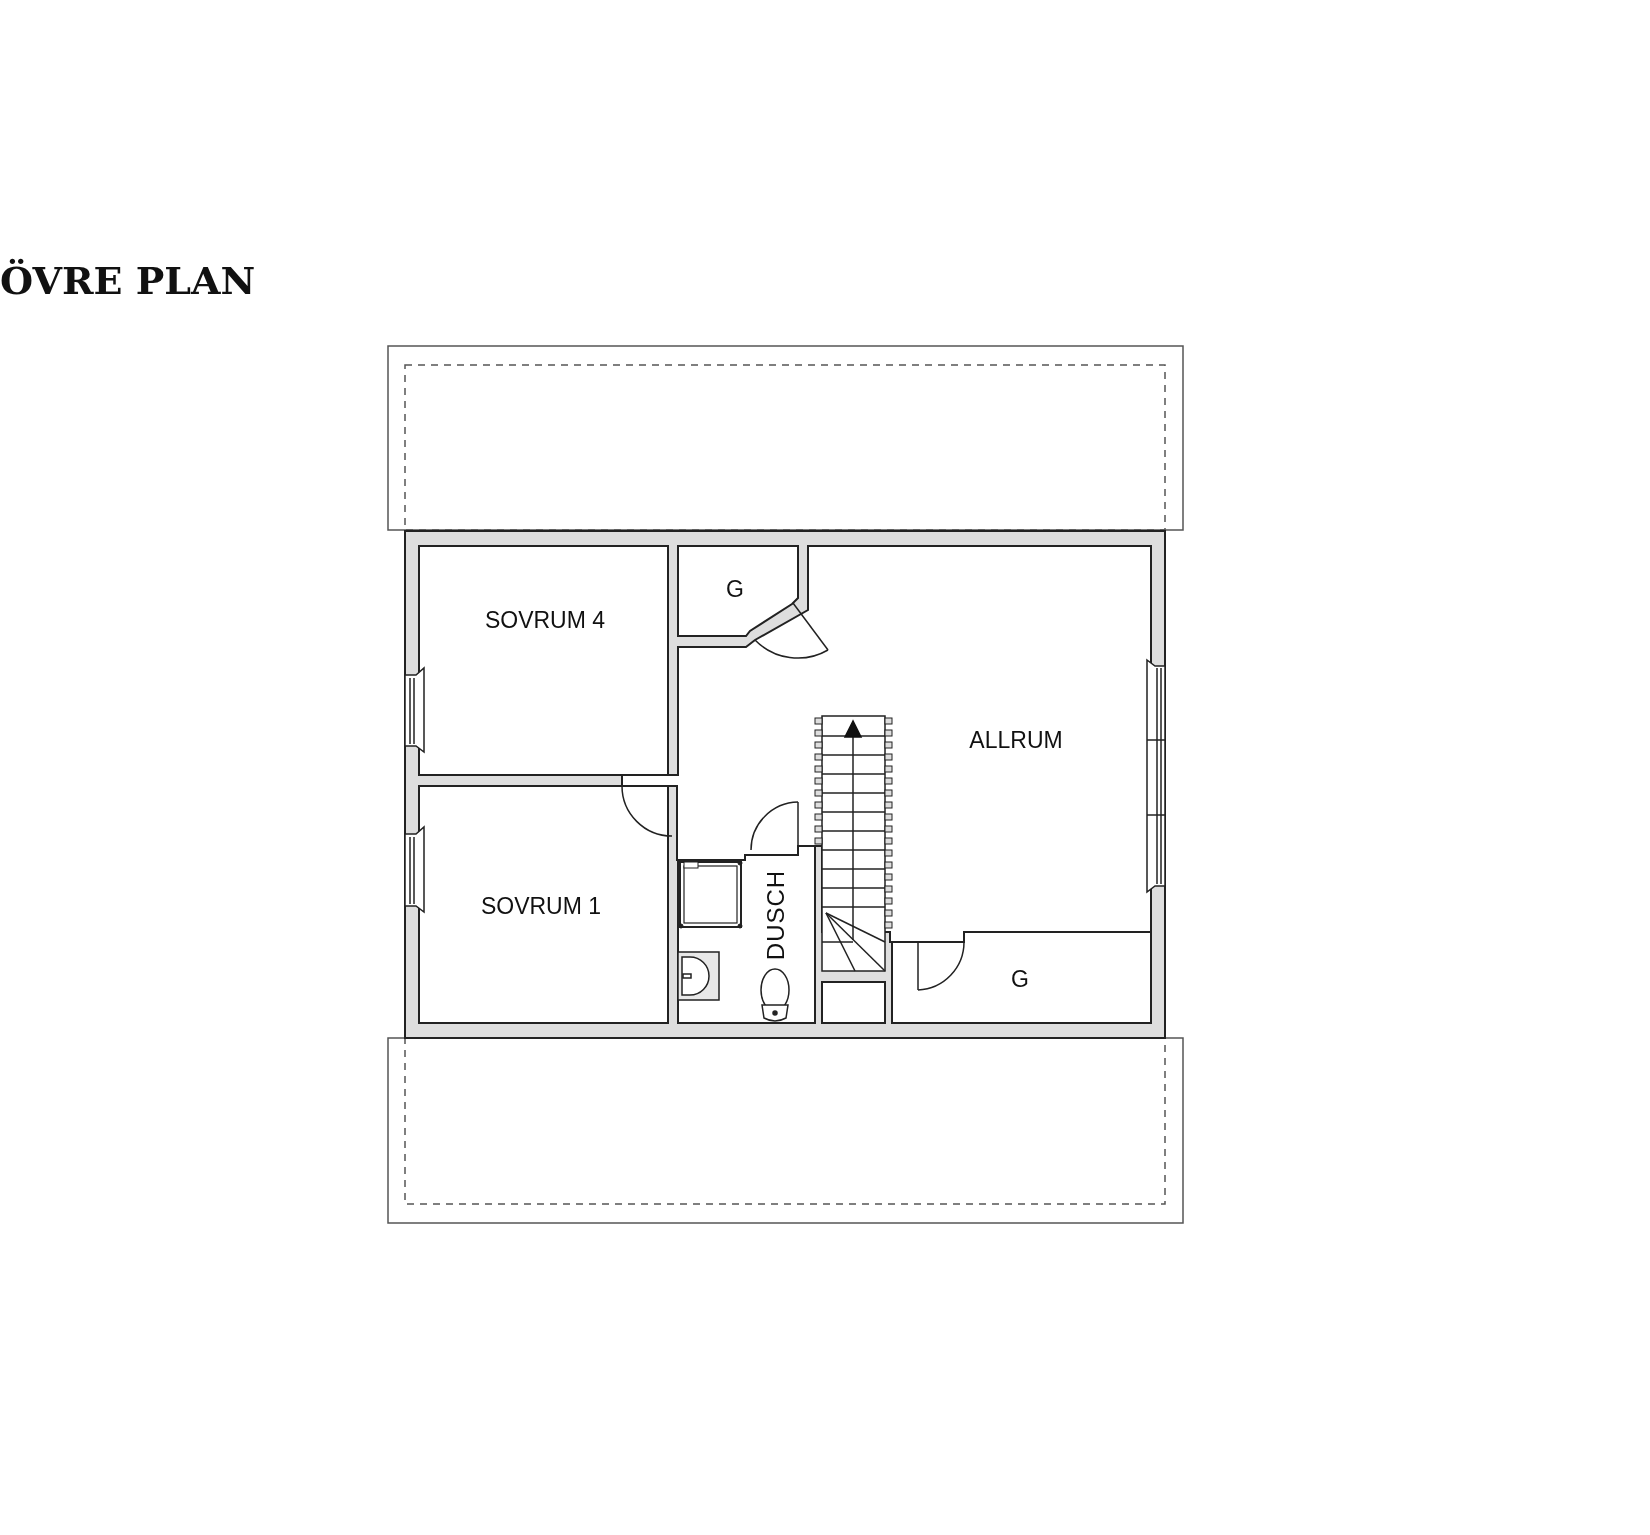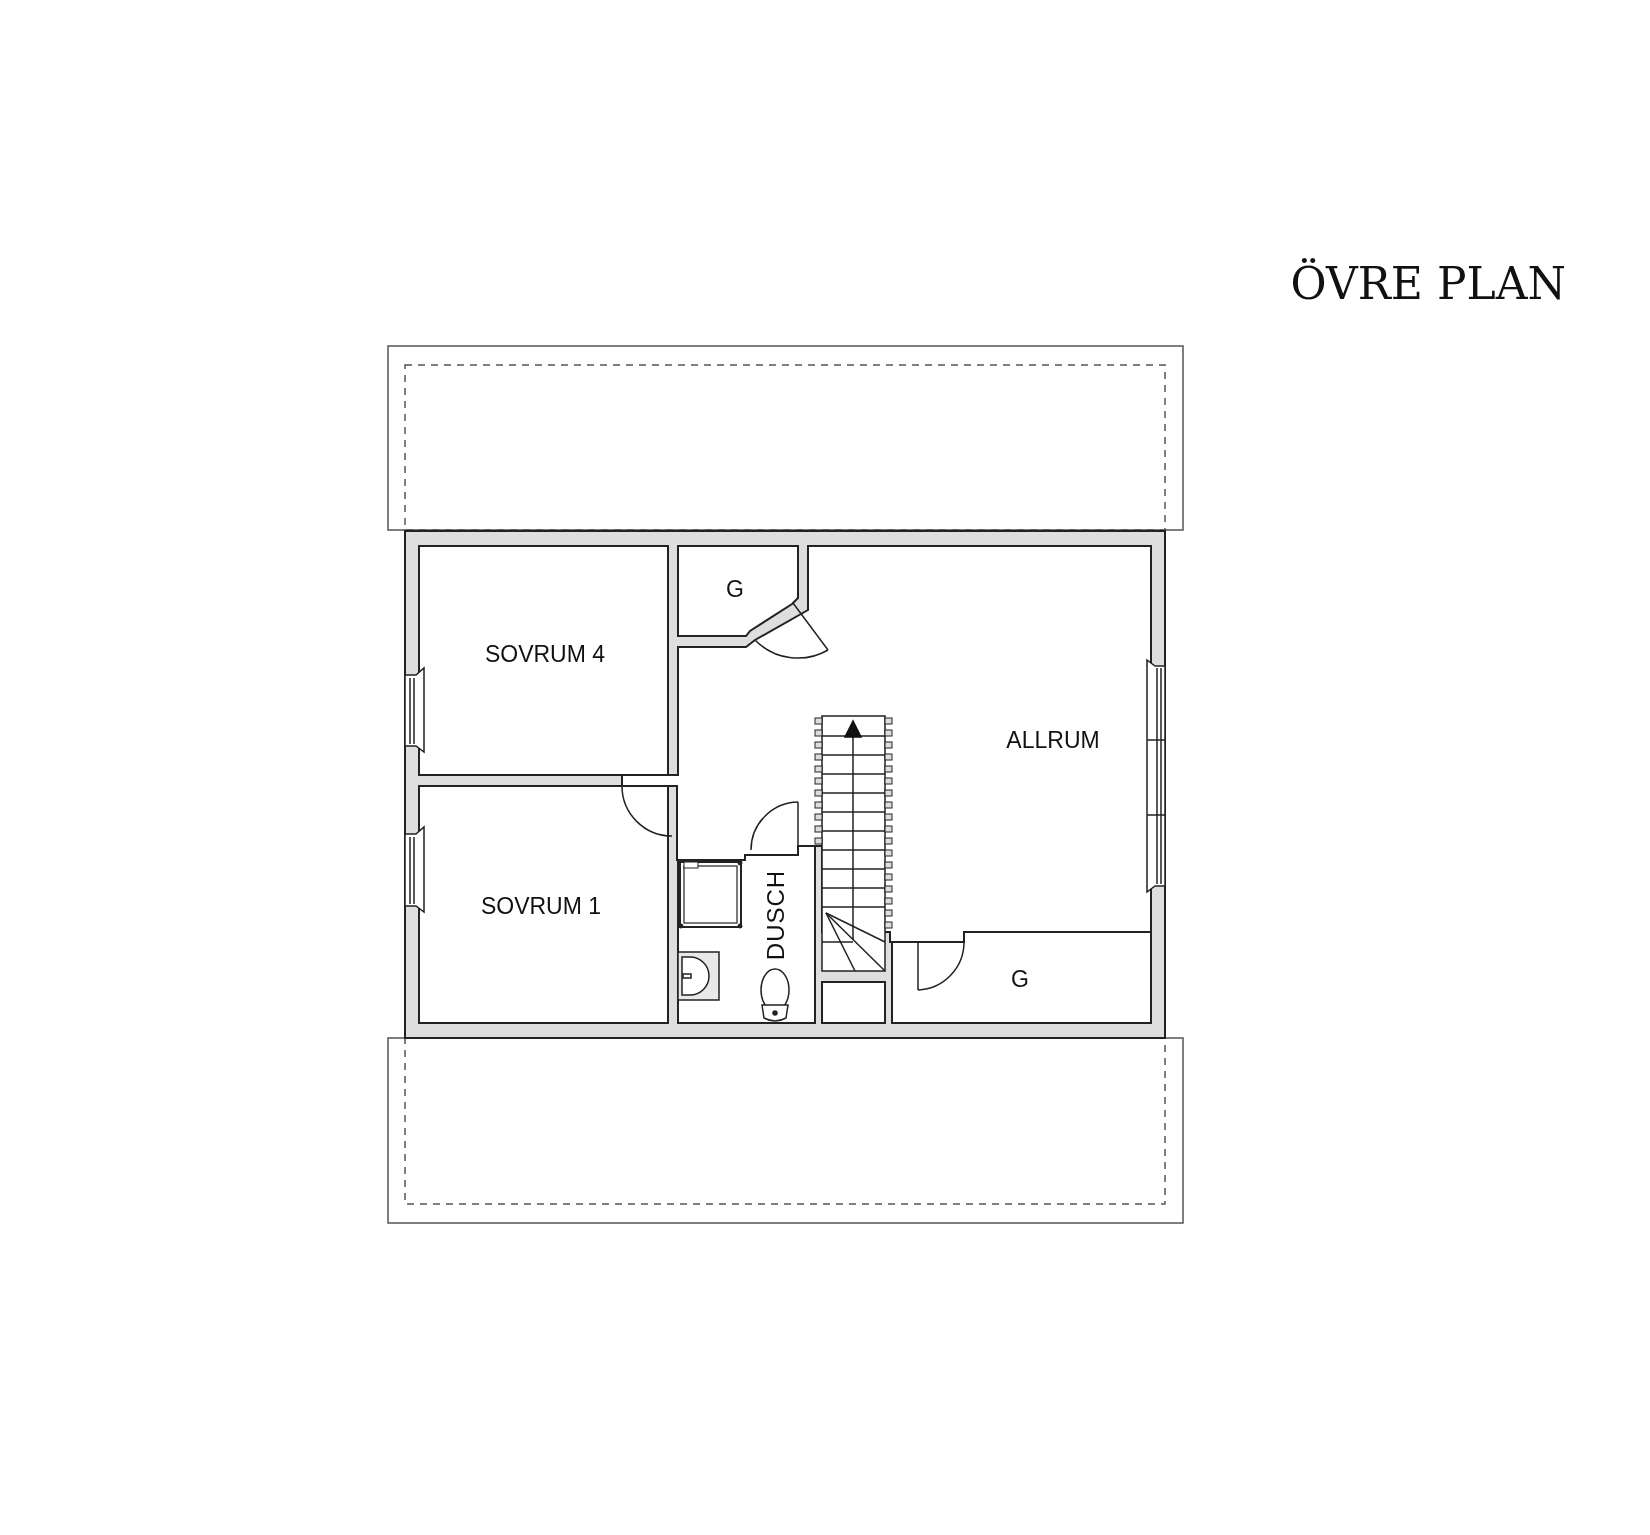--- a/index.html
+++ b/index.html
@@ -1,21 +1,21 @@
 <!DOCTYPE html>
 <html><head>
   <meta charset="utf-8">
   <style>
     html, body { margin: 0; padding: 0; background: #ffffff; }
     body { width: 1650px; height: 1535px; position: relative; overflow: hidden; }
     .title {
       position: absolute; left: 0; width: 1566px; top: 258px;
-      text-align: right;
+      text-align: left;
       font-family: "DejaVu Serif", "Liberation Serif", serif;
-      font-weight: normal; font-size: 44px; letter-spacing: 0px; color: #111111;
+      font-weight: bold; font-size: 38px; letter-spacing: 0px; color: #111111;
     }
     svg.plan { position: absolute; left: 0; top: 0; }
     .room-label {
       position: absolute;
       font-family: "Liberation Sans", "DejaVu Sans", sans-serif;
       font-size: 23px; color: #111111; white-space: nowrap;
       transform: translate(-50%, -50%);
     }
     .room-label.vertical { transform: translate(-50%, -50%) rotate(-90deg); font-size: 24px; letter-spacing: 1px; }
   </style>
@@ -163,18 +163,18 @@
     <path d="M 682,957 L 690,957 A 19 19 0 0 1 690,995 L 682,995 Z" fill="#fff"></path>
     <rect x="683" y="974" width="8" height="4" fill="#fff"></rect>
   </g>
   <g stroke="#222" fill="#fff" stroke-width="1.5">
     <ellipse cx="775" cy="990" rx="14" ry="21"></ellipse>
     <path d="M 762,1005 L 788,1005 L 786,1018 Q 775,1024 764,1018 Z"></path>
     <circle cx="775" cy="1013" r="2" fill="#222"></circle>
   </g>
 </svg>
 
-<div class="room-label" style="left:545px; top:654px;">SOVRUM 4</div>
+<div class="room-label" style="left:545px; top:620px;">SOVRUM 4</div>
 <div class="room-label" style="left:541px; top:906px;">SOVRUM 1</div>
 <div class="room-label" style="left:735px; top:589px;">G</div>
-<div class="room-label" style="left:1053px; top:740px;">ALLRUM</div>
+<div class="room-label" style="left:1016px; top:740px;">ALLRUM</div>
 <div class="room-label vertical" style="left:776px; top:915px;">DUSCH</div>
 <div class="room-label" style="left:1020px; top:979px;">G</div>
 
 </body></html>

